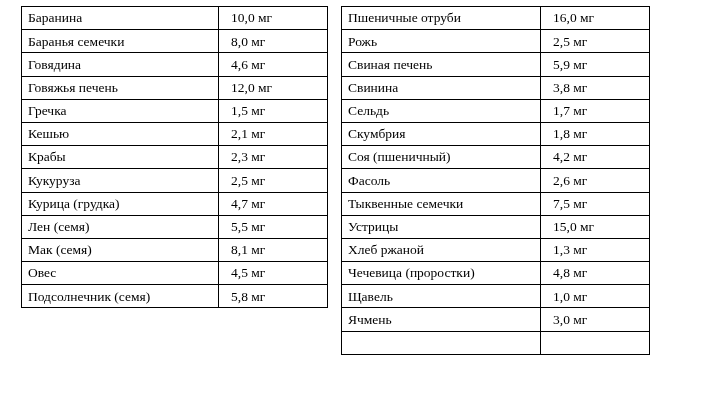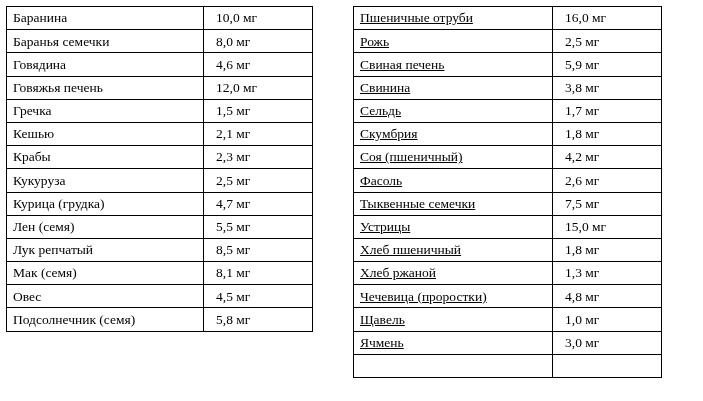--- a/index.html
+++ b/index.html
@@ -16,44 +16,45 @@
   }
   .page {
     position: relative;
     width: 703px;
     height: 401px;
     box-sizing: border-box;
   }
   .tables {
     display: flex;
     flex-direction: row;
-    gap: 40px;
+    gap: 13px;
     padding: 6px 6px 0 6px;
     box-sizing: border-box;
+    margin-left: 15px;
   }
   table.nutrient-table {
     border-collapse: collapse;
     table-layout: fixed;
   }
   table.nutrient-table td {
     border: 1px solid #000000;
     height: 22.2px;
     padding: 0 0 0 6px;
     font-size: 13.5px;
     line-height: 1;
     vertical-align: middle;
     white-space: nowrap;
     overflow: hidden;
   }
   table.nutrient-table td.value {
     padding-left: 12px;
   }
   .col-left table.nutrient-table td.name { width: 190px; }
   .col-left table.nutrient-table td.value { width: 96px; }
-  .col-right table.nutrient-table td.name { width: 192px; text-decoration: underline; }
+  .col-right table.nutrient-table td.name { width: 192px; }
   .col-right table.nutrient-table td.value { width: 96px; }
   td.empty { color: transparent; }
 </style>
 </head>
 <body>
 
 <div class="page">
   <div class="tables">
 
     <div class="col-left">
@@ -91,24 +92,20 @@
             <td class="name">Кукуруза</td>
             <td class="value">2,5 мг</td>
           </tr>
           <tr>
             <td class="name">Курица (грудка)</td>
             <td class="value">4,7 мг</td>
           </tr>
           <tr>
             <td class="name">Лен (семя)</td>
             <td class="value">5,5 мг</td>
-          </tr>
-          <tr>
-            <td class="name">Лук репчатый</td>
-            <td class="value">8,5 мг</td>
           </tr>
           <tr>
             <td class="name">Мак (семя)</td>
             <td class="value">8,1 мг</td>
           </tr>
           <tr>
             <td class="name">Овес</td>
             <td class="value">4,5 мг</td>
           </tr>
           <tr>
@@ -156,24 +153,20 @@
           </tr>
           <tr>
             <td class="name">Тыквенные семечки</td>
             <td class="value">7,5 мг</td>
           </tr>
           <tr>
             <td class="name">Устрицы</td>
             <td class="value">15,0 мг</td>
           </tr>
           <tr>
-            <td class="name">Хлеб пшеничный</td>
-            <td class="value">1,8 мг</td>
-          </tr>
-          <tr>
             <td class="name">Хлеб ржаной</td>
             <td class="value">1,3 мг</td>
           </tr>
           <tr>
             <td class="name">Чечевица (проростки)</td>
             <td class="value">4,8 мг</td>
           </tr>
           <tr>
             <td class="name">Щавель</td>
             <td class="value">1,0 мг</td>

